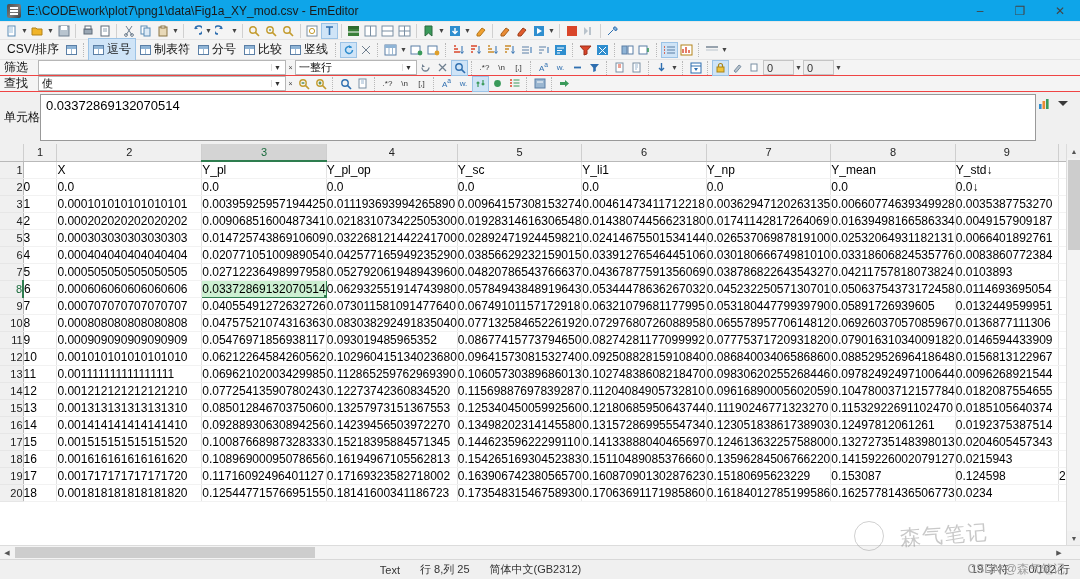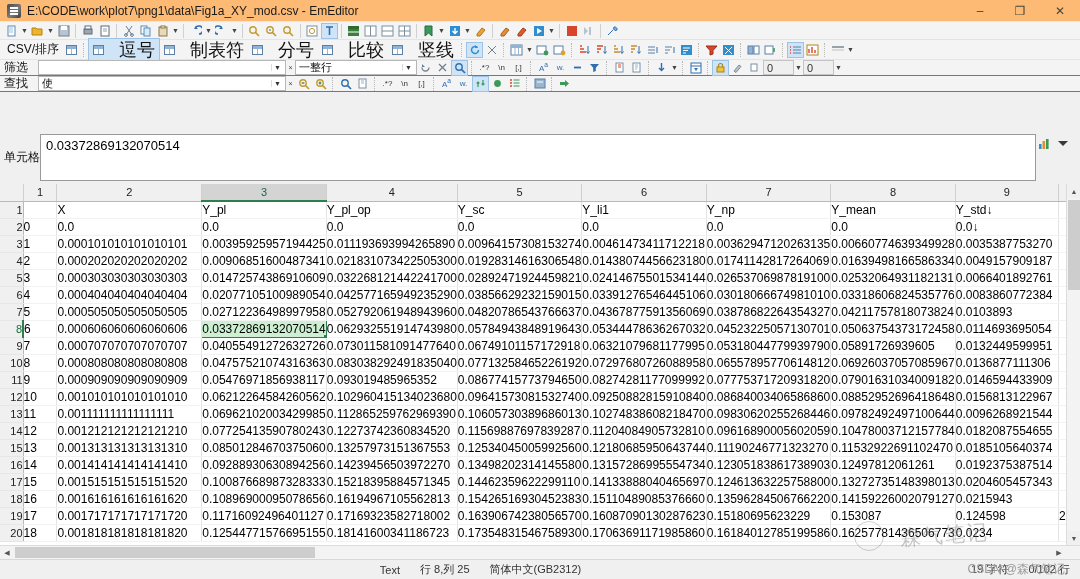--- a/index.html
+++ b/index.html
@@ -9,21 +9,21 @@
     overflow: hidden;
     font-family: "Liberation Sans", sans-serif;
     font-size: 12px;
     background: #f0f0f0;
     color: #000;
   }
   #app { width:1080px; height:579px; display:flex; flex-direction:column; background:#f0f0f0; position:relative; }
 
   
   .titlebar {
-    height: 22px; background:#fdba74; display:flex; align-items:center;
+    height: 22px; background:#0ea5e9; display:flex; align-items:center;
     border-bottom:1px solid #e8e8e8; flex:0 0 22px;
   }
   .titlebar .appicon {
     width:14px; height:14px; margin:0 6px 0 7px; flex:0 0 14px;
     background:linear-gradient(135deg,#4a4a4a 0%, #7a7a7a 55%, #3c3c3c 100%);
     border-radius:2px; position:relative;
   }
   .titlebar .appicon::after{
     content:""; position:absolute; left:3px; top:3px; width:8px; height:2px; background:#fff;
     box-shadow:0 3px 0 #fff, 0 6px 0 #fff;
@@ -51,22 +51,22 @@
   .tsep { width:1px; height:14px; background:#d0d0d0; margin:0 3px; flex:0 0 1px; }
   .tdsep { width:2px; height:14px; border-left:1px dotted #b8b8b8; margin:0 3px; flex:0 0 2px; }
   .ticon {
     width:17px; height:16px; flex:0 0 17px; display:flex; align-items:center; justify-content:center;
     font-size:10px; line-height:1; color:#3a5a82; position:relative;
   }
   .ticon svg { display:block; }
   .tcaret { width:9px; height:16px; flex:0 0 9px; display:flex; align-items:center; justify-content:center; font-size:7px; color:#444; }
   .tlabel { font-size:12px; color:#111; padding:0 4px; white-space:nowrap; }
   .tchip {
-    display:flex; align-items:center; height:24px; padding:0 4px; gap:15px;
-    font-size:18px; color:#111; white-space:nowrap;
+    display:flex; align-items:center; height:24px; padding:0 4px; gap:3px;
+    font-size:12px; color:#111; white-space:nowrap;
   }
   .tchip.active { background:#cfe4f7; border:1px solid #9cc3e6; }
   .ticon.active { background:#cfe4f7; border:1px solid #9cc3e6; }
   .mini-grid {
     width:11px; height:10px; border:1px solid #5b7fa6; background:#fff; position:relative; flex:0 0 11px;
   }
   .mini-grid::before { content:""; position:absolute; left:0; top:0; right:0; height:3px; background:#8fb4d6; }
   .mini-grid::after { content:""; position:absolute; left:4px; top:3px; bottom:0; width:1px; background:#9ab6d0; }
 
   
@@ -81,21 +81,21 @@
   }
   .combo .cv { flex:1 1 auto; overflow:hidden; white-space:nowrap; }
   .combo .carr { width:12px; flex:0 0 12px; text-align:center; font-size:7px; color:#333; border-left:1px solid #dcdcdc; }
   .numbox {
     width:31px; height:15px; background:#efefef; border:1px solid #c4c4c4; display:flex; align-items:center;
     font-size:11px; color:#333; padding-left:3px;
   }
 
   
   .cellwrap {
-    flex:0 0 52px; height:52px; background:#f0f0f0; display:flex; align-items:stretch; padding:2px 10px 3px 4px;margin-top:40px;
+    flex:0 0 52px; height:52px; background:#f0f0f0; display:flex; align-items:stretch; padding:2px 10px 3px 4px;
   }
   .celllabel { width:36px; flex:0 0 36px; display:flex; align-items:center; font-size:12px; color:#111; }
   .cellbox {
     flex:1 1 auto; background:#fff; border:1px solid #999; padding:3px 5px;
     font-size:13px; color:#000; overflow:hidden;
   }
   .cellside { width:34px; flex:0 0 34px; display:flex; align-items:flex-start; justify-content:center; gap:2px; padding-top:2px; }
 
   
   .tabstrip {

